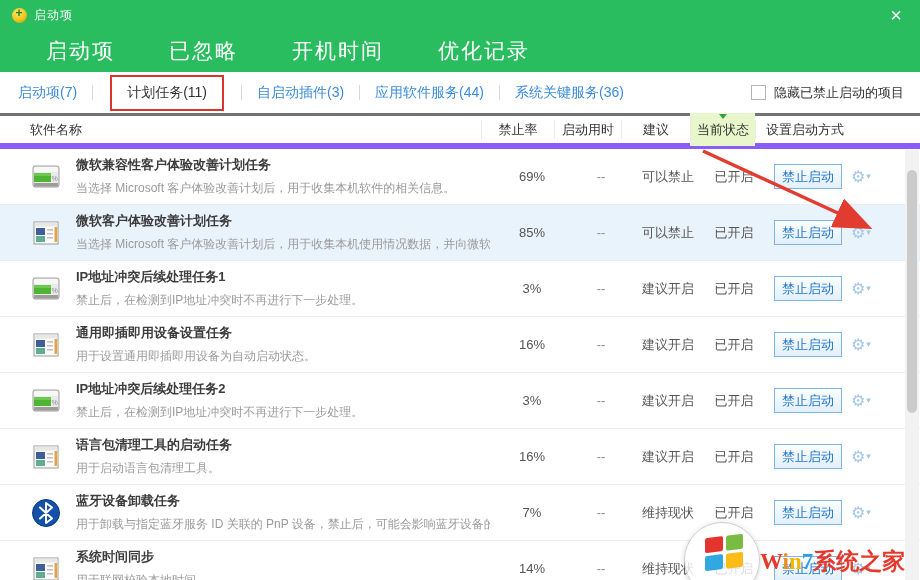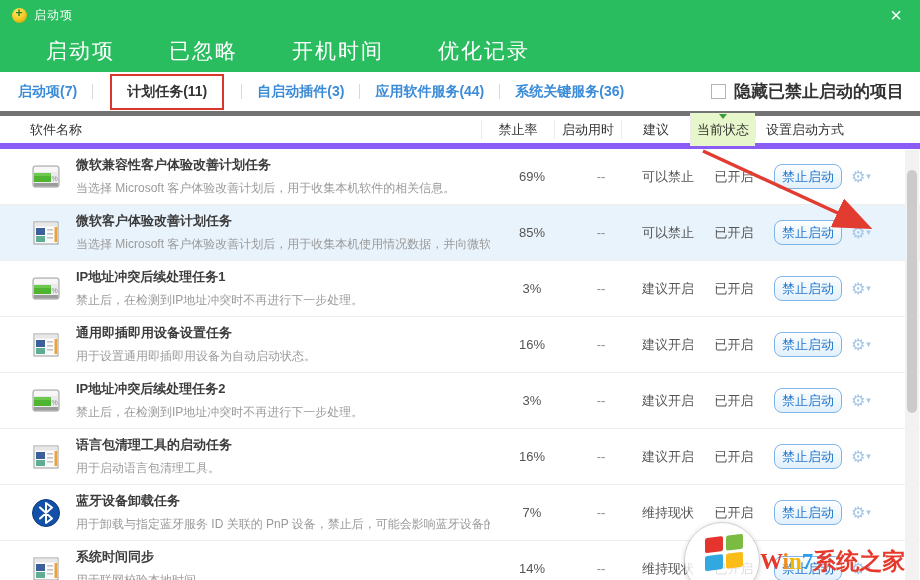--- a/index.html
+++ b/index.html
@@ -13,25 +13,25 @@
   .app-icon{width:15px;height:15px;border-radius:50%;flex:none;position:relative;
     background:radial-gradient(circle at 38% 30%,#ffe96a,#f3c41c 55%,#93a70c 95%);}
   .app-icon::before{content:"+";position:absolute;left:3.5px;top:-1.5px;color:#1f7e22;font-weight:bold;font-size:12px;}
   .win-title{letter-spacing:1px;}
   .close-btn{margin-left:auto;font-size:20px;line-height:1;cursor:pointer;padding:0 6px;font-weight:400;}
   
   .navbar{height:42px;background:#2abd5f;display:flex;align-items:center;padding-left:44px;gap:50px;}
   .nav-tab{color:#fff;font-size:21px;letter-spacing:2px;position:relative;cursor:pointer;padding:0 2px;}
   .nav-tab.active::after{content:"";position:absolute;left:-2px;right:-2px;bottom:-9px;height:2px;background:#fff;}
   
-  .subnav{height:44px;display:flex;align-items:center;padding:0 16px 0 18px;font-size:14px;border-bottom:5px solid #737373;box-sizing:border-box;font-weight:bold;}
+  .subnav{height:44px;display:flex;align-items:center;padding:0 16px 0 18px;font-size:14px;border-bottom:3px solid #737373;box-sizing:border-box;}
   .subtab{color:#3a8bd8;cursor:pointer;white-space:nowrap;}
   .subtab.boxed{color:#333;border:2px solid #d9372e;padding:7px 15px;margin:0 2px;background:#fff;}
   .vdiv{width:1px;height:15px;background:#d8d8d8;margin:0 15px;flex:none;}
-  .hide-opt{margin-left:auto;display:flex;align-items:center;gap:8px;color:#333;font-size:17px;cursor:pointer;}
+  .hide-opt{margin-left:auto;display:flex;align-items:center;gap:8px;color:#333;font-size:13px;cursor:pointer;}
   .checkbox{width:15px;height:15px;border:1px solid #b3b3b3;background:#fff;box-sizing:border-box;flex:none;}
   
   .thead{height:33px;display:flex;align-items:center;font-size:13px;color:#333;border-bottom:6px solid #8b5cf6;padding-right:14px;box-sizing:border-box;}
   .th{display:flex;align-items:center;justify-content:center;height:19px;border-left:1px solid #ebebeb;flex:none;}
   .th-name{flex:1;justify-content:flex-start;padding-left:30px;border-left:none;}
   .th-ban{width:72px;}
   .th-time{width:66px;}
   .th-sug{width:68px;}
   .th-status{width:64px;height:33px;background:#e7f6cb;position:relative;}
   .th-status::before{content:"";position:absolute;top:1px;left:50%;margin-left:-4px;
@@ -44,21 +44,21 @@
   .icon-wrap{width:32px;height:32px;margin:0 14px 0 30px;flex:none;}
   .texts{flex:1;min-width:0;padding-right:6px;}
   .rname{font-size:13px;font-weight:bold;color:#3c3c3c;margin-bottom:6px;white-space:nowrap;overflow:hidden;}
   .rdesc{font-size:12px;color:#9b9b9b;white-space:nowrap;overflow:hidden;}
   .cell{text-align:center;font-size:13px;color:#555;flex:none;}
   .c-ban{width:72px;}
   .c-time{width:66px;color:#8a8a8a;}
   .c-sug{width:68px;}
   .c-status{width:64px;}
   .c-action{width:140px;display:flex;align-items:center;gap:9px;padding-left:8px;box-sizing:border-box;}
-  .ban-btn{width:68px;height:25px;border:1px solid #7fb5e4;border-radius:8px;
+  .ban-btn{width:68px;height:25px;border:1px solid #7fb5e4;border-radius:0;
     background:linear-gradient(#fdfeff,#e2f0fb);color:#2277cc;font-size:13px;cursor:pointer;
     font-family:inherit;padding:0;flex:none;}
   .gear{color:#a6c7e8;font-size:16px;line-height:1;cursor:pointer;display:flex;align-items:center;gap:1px;}
   .gear .caret{font-size:9px;color:#a6c7e8;}
   
   .scrollbar{position:absolute;right:1px;top:150px;width:14px;height:430px;background:#f2f2f2;z-index:5;}
   .scroll-thumb{position:absolute;left:2px;top:20px;width:10px;height:243px;background:#cbcbcb;border-radius:6px;}
   
   .annot-arrow{position:absolute;left:0;top:0;pointer-events:none;z-index:40;}
   

